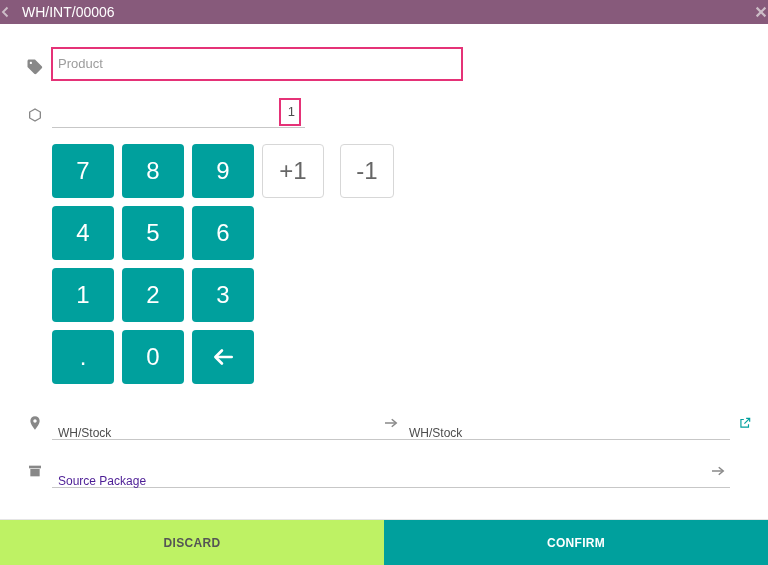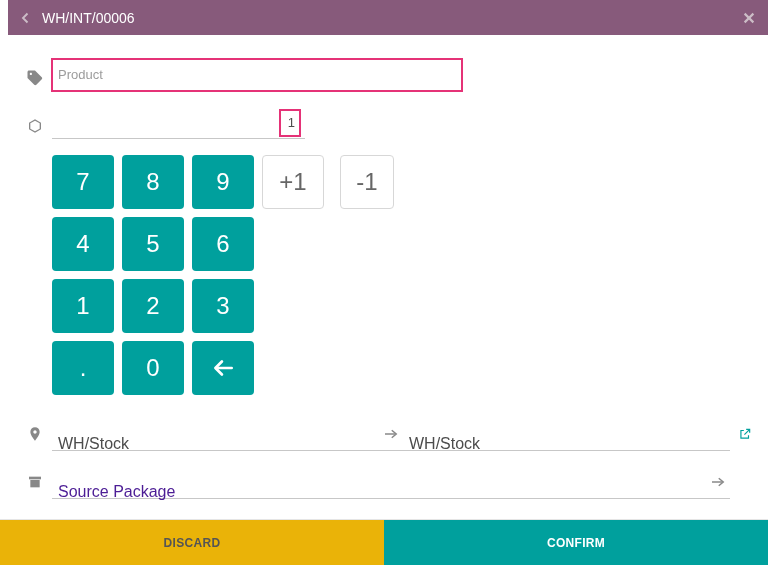--- a/index.html
+++ b/index.html
@@ -1,20 +1,20 @@
 <!DOCTYPE html>
 <html><head>
 <meta charset="utf-8">
 <style>
   * { box-sizing: border-box; }
   html, body { margin:0; padding:0; font-family: -apple-system, "Helvetica Neue", Arial, sans-serif; font-size:13px; color:#4c4c4c; }
   .app { width:768px; height:565px; background:#fff; position:relative; display:flex; flex-direction:column; }
 
   
-  .header { height:35px; background:#875a7b; color:#fff; display:flex; align-items:center; padding:0 12px;margin-left:8px; }
+  .header { height:24px; background:#875a7b; color:#fff; display:flex; align-items:center; padding:0 0; }
   .header .back { width:16px; color:#ccbdc7; }
   .header .title { flex:1; padding-left:6px; font-size:14px; font-weight:500; }
   .header .close { color:#ccbdc7; font-size:18px; cursor:pointer; }
 
   .body { flex:1; padding:24px 0 0 0; overflow:hidden; }
 
   .row { display:flex; align-items:center; margin:0 0 16px 0; padding:0 18px; }
   .row .iconcell { width:34px; display:flex; justify-content:center; padding-top:6px; color:#888; }
   .row .content { flex:1; display:flex; gap:28px; }
 
@@ -32,29 +32,29 @@
   .keypad { display:grid; grid-template-columns: repeat(3, 62px) 62px 62px; grid-auto-rows:54px; gap:8px; margin-left:52px; margin-right:18px; margin-bottom:22px; }
   .key { display:flex; align-items:center; justify-content:center; font-size:24px; font-weight:500; border-radius:4px; cursor:pointer; user-select:none; }
   .key.teal { background:#00a09d; color:#fff; }
   .key.white { background:#fff; border:1px solid #d7d7d7; color:#666; }
   .key.backspace svg { width:26px; height:26px; }
 
   
   .locrow { display:flex; align-items:center; margin:0 12px 14px 18px; }
   .locrow .iconcell { width:34px; display:flex; justify-content:center; color:#888; }
   .pairwrap { flex:1; display:flex; align-items:center; border-bottom:1px solid #c7c7c7; height:34px; }
-  .pairwrap .half { flex:1; padding:0 6px; font-size:16px; color:#4c4c4c;margin-top:20px; }
+  .pairwrap .half { flex:1; padding:0 6px; font-size:12px; color:#4c4c4c;margin-top:20px; }
   .pairwrap .half.placeholder { color:#4c1d95; }
   .pairwrap .arrow { width:24px; color:#888; display:flex; justify-content:center; }
   .ext { width:18px; margin-left:8px; color:#00a09d; cursor:pointer; }
 
   
   .footer { height:46px; border-top:1px solid #e5e5e5; display:flex; margin-top:auto; }
   .footer .btn { flex:1; display:flex; align-items:center; justify-content:center; font-size:12px; font-weight:600; letter-spacing:.3px; cursor:pointer; }
-  .footer .discard { background:#eab308; color:#555; }
+  .footer .discard { background:#bef264; color:#555; }
   .footer .confirm { background:#00a09d; color:#fff; }
 
   svg { display:block; }
 </style>
 </head>
 <body>
 <div class="app">
 
   <div class="header">
     <span class="back">

